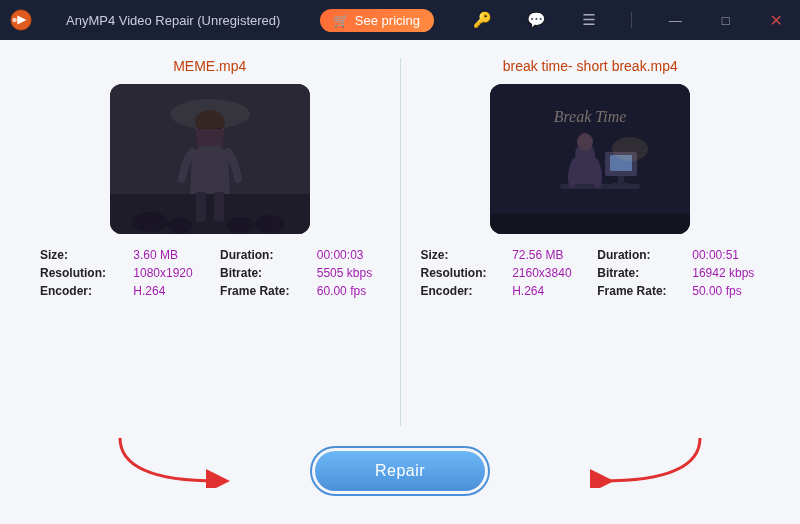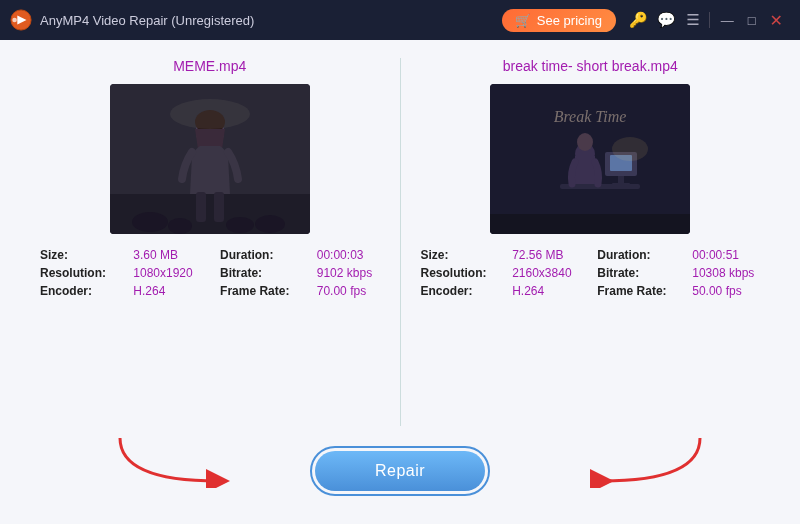--- a/index.html
+++ b/index.html
@@ -13,20 +13,21 @@
     }
 
     
     .title-bar {
       display: flex;
       align-items: center;
       background: #1a2035;
       height: 40px;
       padding: 0 10px;
       color: #fff;
+      gap: 26px;
     }
     .title-bar-logo {
       width: 22px;
       height: 22px;
       margin-right: 8px;
     }
     .title-bar-title {
       font-size: 13px;
       color: #ccd;
       flex: 1;
@@ -100,29 +101,29 @@
 
     
     .video-panel {
       flex: 1;
       display: flex;
       flex-direction: column;
       align-items: center;
     }
     .video-title {
       font-size: 14px;
-      color: #a21caf;
+      color: #c2410c;
       margin-bottom: 10px;
       font-weight: 500;
     }
     .video-thumb {
       width: 200px;
       height: 150px;
       background: #1a1a2e;
-      border-radius: 4px;
+      border-radius: 12px;
       overflow: hidden;
       position: relative;
       margin-bottom: 14px;
     }
 
     
     .thumb-left {
       background: #2a2a3e;
     }
 
@@ -255,26 +256,26 @@
 
       <div class="info-grid">
         <span class="info-label">Size:</span>
         <span class="info-value">3.60 MB</span>
         <span class="info-label">Duration:</span>
         <span class="info-value">00:00:03</span>
 
         <span class="info-label">Resolution:</span>
         <span class="info-value">1080x1920</span>
         <span class="info-label">Bitrate:</span>
-        <span class="info-value">9102 kbps</span>
+        <span class="info-value">5505 kbps</span>
 
         <span class="info-label">Encoder:</span>
         <span class="info-value">H.264</span>
         <span class="info-label">Frame Rate:</span>
-        <span class="info-value">70.00 fps</span>
+        <span class="info-value">60.00 fps</span>
       </div>
     </div>
 
     <div class="divider"></div>
 
     <div class="video-panel">
       <div class="video-title">break time- short break.mp4</div>
       <div class="video-thumb thumb-right">
         <svg viewBox="0 0 200 150" width="200" height="150">
           <rect width="200" height="150" fill="#1a1a2e"></rect>
@@ -303,21 +304,21 @@
 
       <div class="info-grid">
         <span class="info-label">Size:</span>
         <span class="info-value">72.56 MB</span>
         <span class="info-label">Duration:</span>
         <span class="info-value">00:00:51</span>
 
         <span class="info-label">Resolution:</span>
         <span class="info-value">2160x3840</span>
         <span class="info-label">Bitrate:</span>
-        <span class="info-value">10308 kbps</span>
+        <span class="info-value">16942 kbps</span>
 
         <span class="info-label">Encoder:</span>
         <span class="info-value">H.264</span>
         <span class="info-label">Frame Rate:</span>
         <span class="info-value">50.00 fps</span>
       </div>
     </div>
   </div>
 
   <div class="bottom-section">

